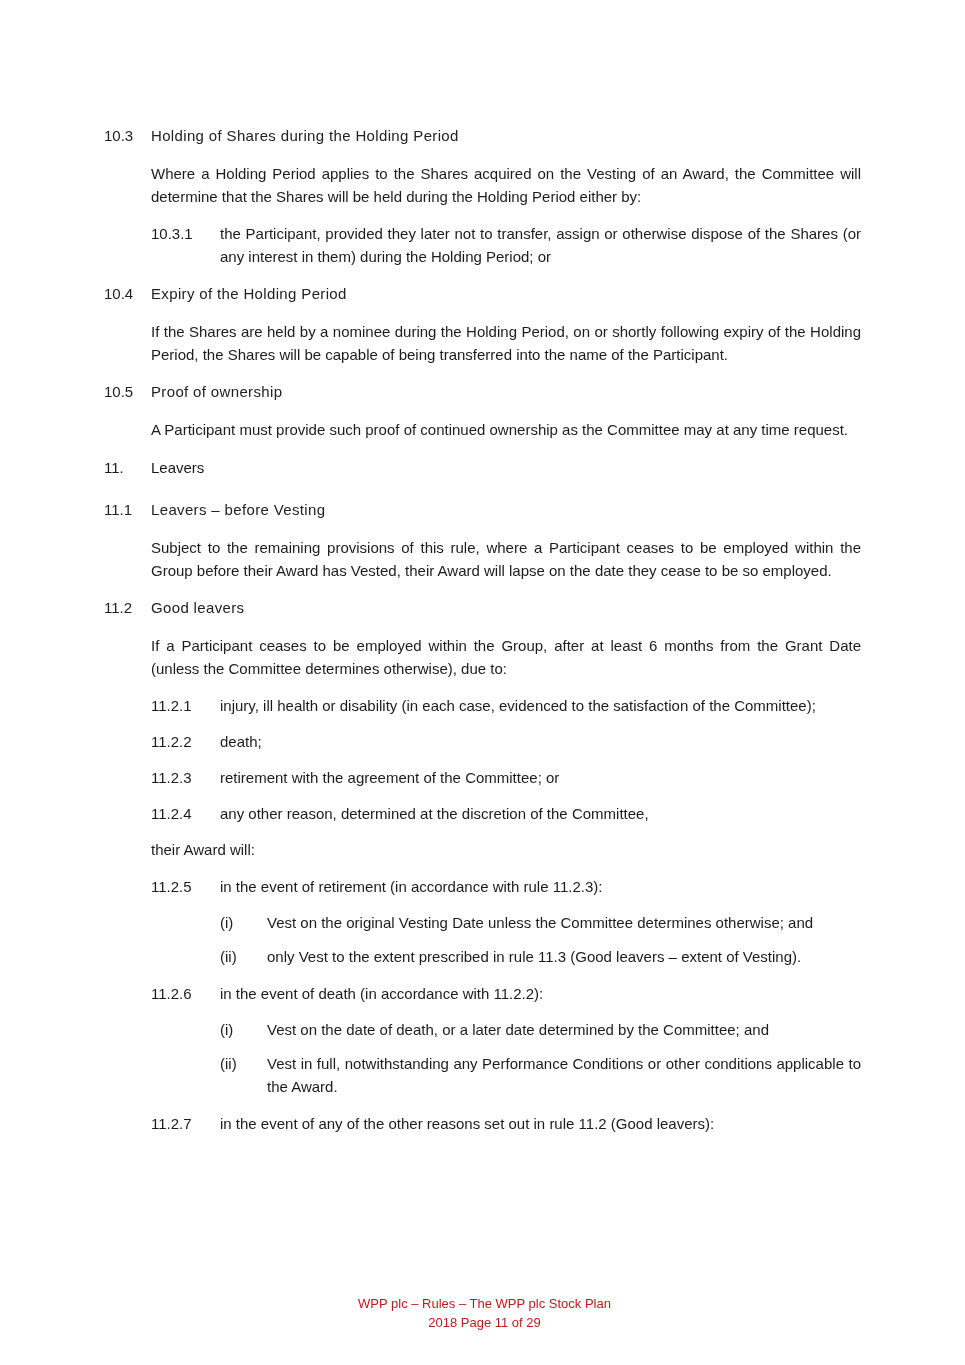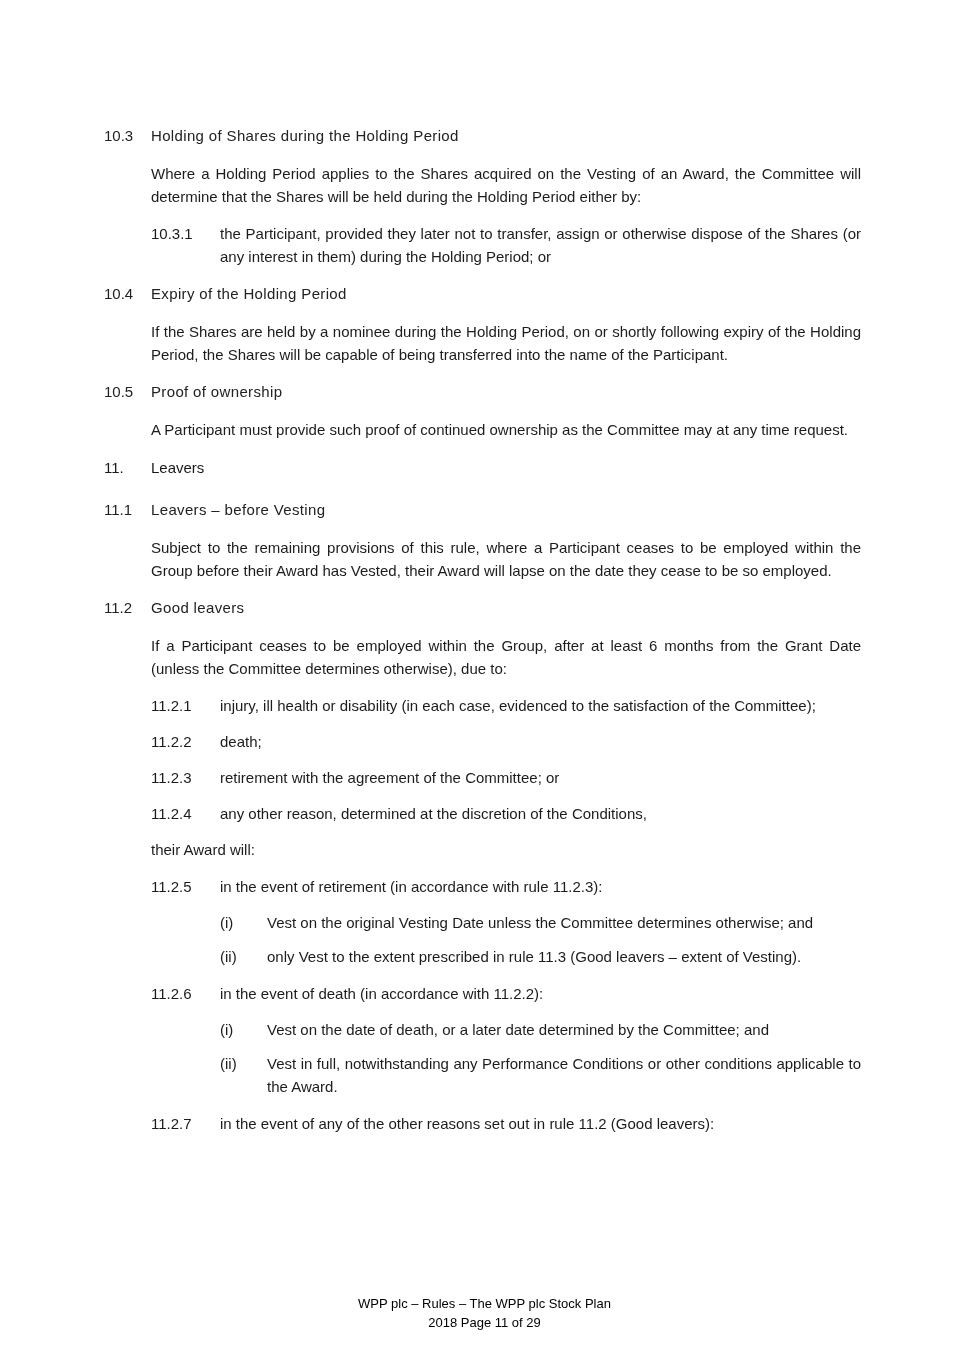--- a/index.html
+++ b/index.html
@@ -39,21 +39,21 @@
   .li3 .num { flex: 0 0 47px; }
 
   .mb14 { margin-bottom: 14px; }
 
   .footer {
     position: absolute;
     left: 4px; right: 0; bottom: 33px;
     text-align: center;
     font-size: 13px;
     line-height: 18.5px;
-    color: #000000;
+    color: #b91c1c;
   }
 </style>
 </head>
 <body>
 
 <div class="content">
 
   <div class="row h2 block">
     <span class="num">10.3</span>
     <span class="txt">Holding of Shares during the Holding Period</span>
@@ -110,21 +110,21 @@
     <span class="txt">death;</span>
   </div>
 
   <div class="row li2">
     <span class="num">11.2.3</span>
     <span class="txt">retirement with the agreement of the Committee; or</span>
   </div>
 
   <div class="row li2">
     <span class="num">11.2.4</span>
-    <span class="txt">any other reason, determined at the discretion of the Conditions,</span>
+    <span class="txt">any other reason, determined at the discretion of the Committee,</span>
   </div>
 
   <div class="para block">their Award will:</div>
 
   <div class="row li2">
     <span class="num">11.2.5</span>
     <span class="txt">in the event of retirement (in accordance with rule 11.2.3):</span>
   </div>
 
   <div class="row li3">

